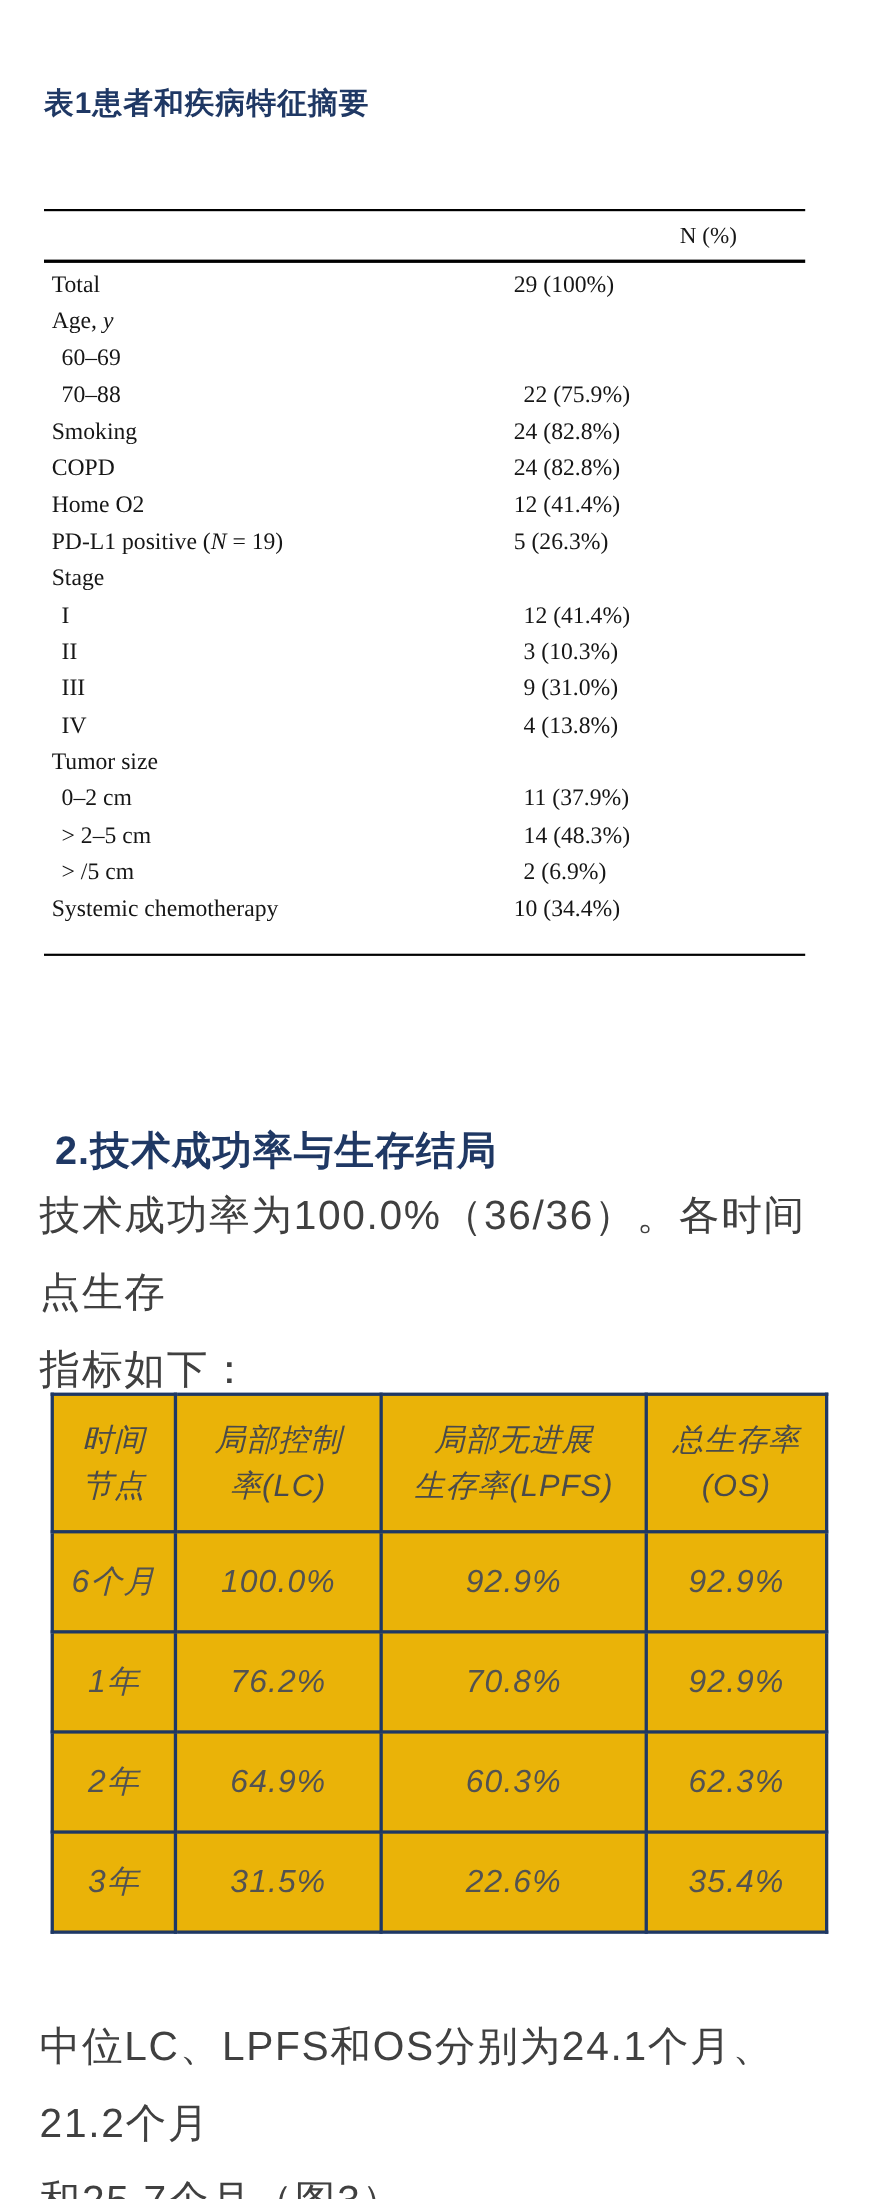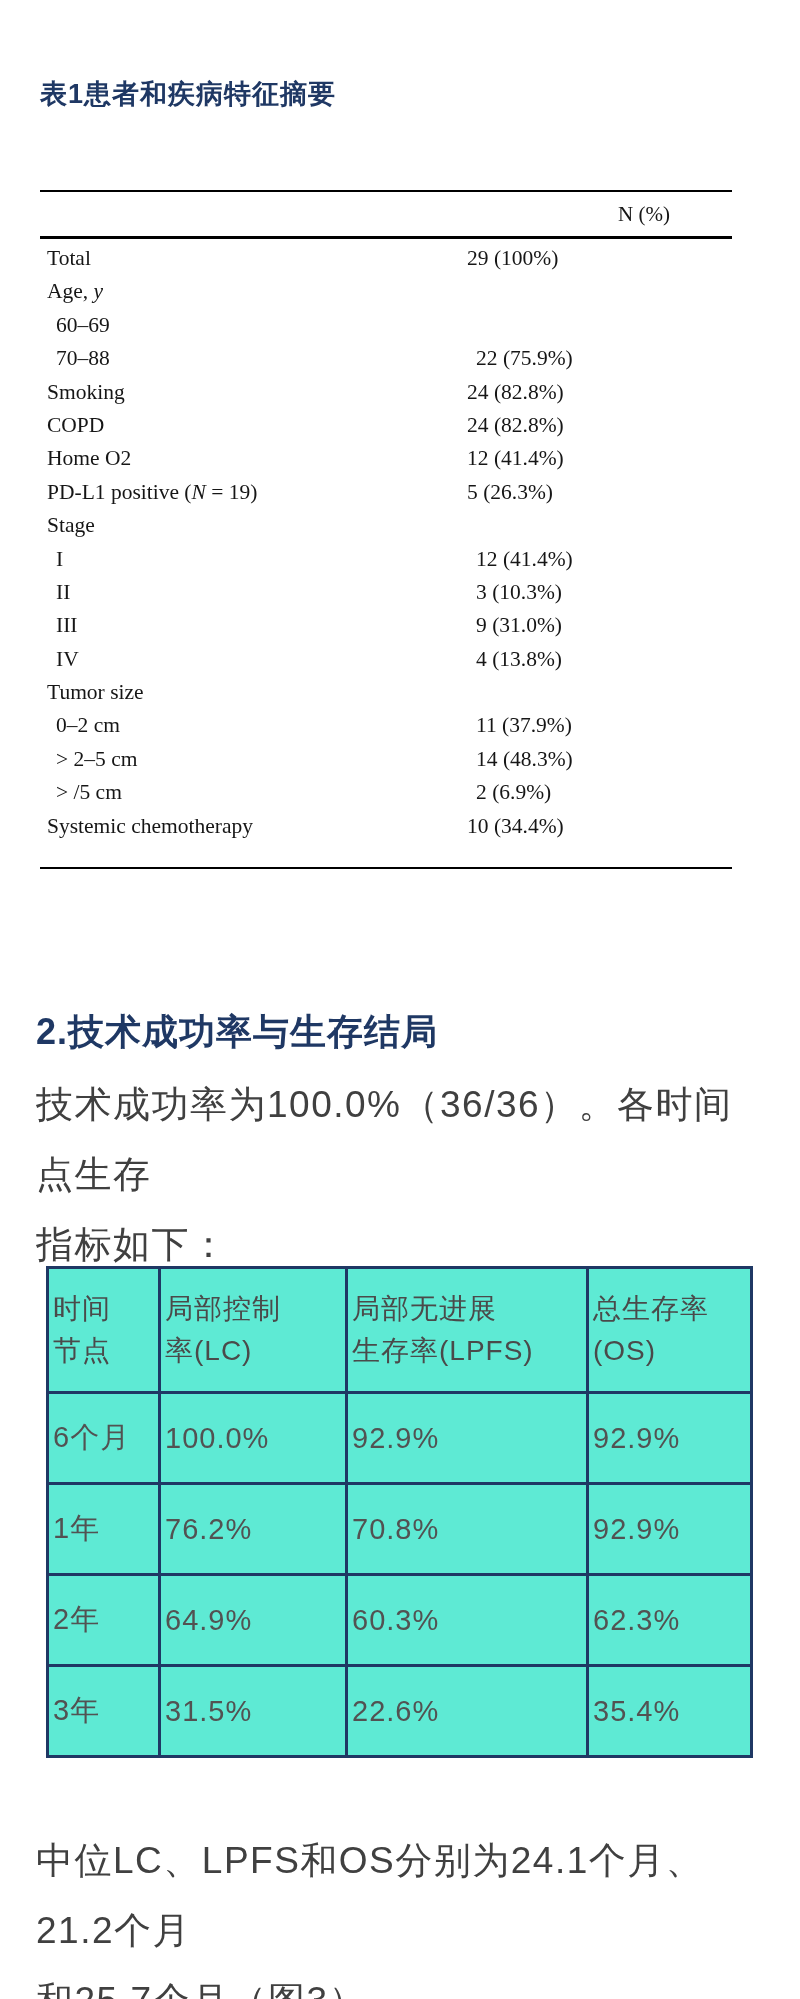--- a/index.html
+++ b/index.html
@@ -17,35 +17,35 @@
   .char-head{height:44px;border-bottom:3px solid #000;display:flex;align-items:center;}
   .char-head-label{margin-left:578px;font-size:21px;}
   .char-body{padding:3px 0 24px 0;}
   .char-row{display:flex;align-items:center;height:33.4px;font-size:21.5px;line-height:33.4px;}
   .char-row .lbl{width:420px;padding-left:7px;white-space:nowrap;}
   .char-row.indent .lbl{padding-left:16px;}
   .char-row .val{flex:1;white-space:nowrap;}
   .char-row .it{font-style:italic;}
 
   
-  .sec-heading{position:absolute;top:1010px;left:36px;margin:0;
+  .sec-heading{position:absolute;top:1010px;left:36px;margin:14px;
                font-size:36px;line-height:44px;font-weight:bold;color:#1f3864;letter-spacing:1px;}
 
   
   .para{position:absolute;left:36px;width:730px;margin:0;
         font-size:37px;line-height:70px;color:#404040;letter-spacing:1.5px;
         white-space:pre-line;}
   .para1{top:1070px;}
   .para2{top:1826px;}
 
   
   .surv-table{position:absolute;left:46px;top:1266px;border-collapse:collapse;
               table-layout:fixed;}
-  .surv-table th,.surv-table td{border:3px solid #1f3864;text-align:left;
-              vertical-align:middle;background:#5eead4;padding:0 4px;}
+  .surv-table th,.surv-table td{border:3px solid #1f3864;text-align:center;
+              vertical-align:middle;background:#eab308;padding:0 4px;font-style:italic;}
   .surv-table th{height:122px;font-size:28px;font-weight:normal;color:#4a4a4a;
               line-height:42px;white-space:pre-line;letter-spacing:1px;}
   .surv-table td{height:88px;font-size:29px;color:#525252;letter-spacing:1px;}
   .c0{width:101px;} .c1{width:176px;} .c2{width:230px;} .c3{width:153px;}
 </style>
 </head>
 <body>
 
 <div class="page">
 

